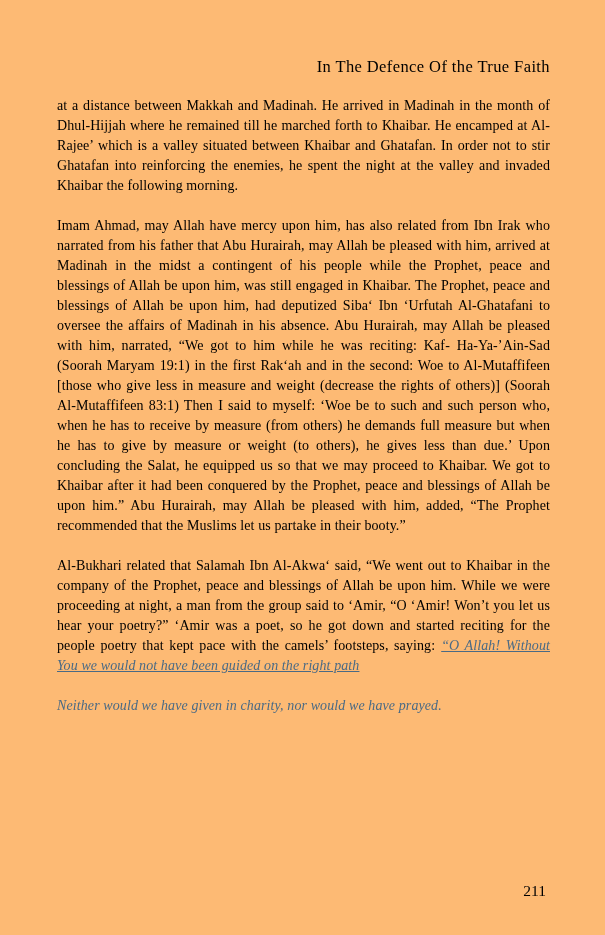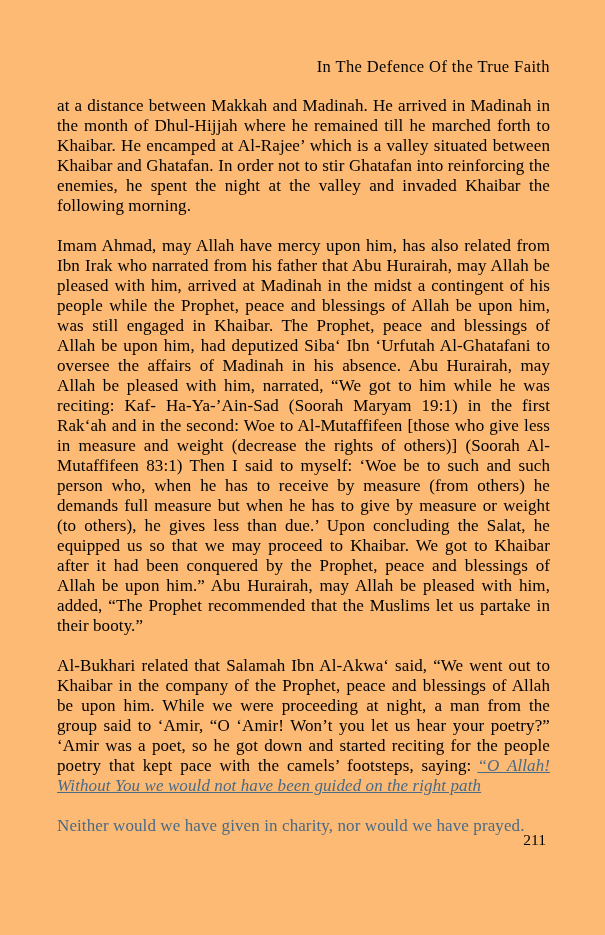--- a/index.html
+++ b/index.html
@@ -20,40 +20,41 @@
   }
   .running-header {
     text-align: right;
     font-size: 16.5px;
     line-height: 20px;
     margin: 0 0 19px 0;
     letter-spacing: 0.4px;
   }
   .body-text p {
     margin: 0 0 20px 0;
-    font-size: 17px;
+    font-size: 14px;
     line-height: 20px;
     text-align: justify;
     letter-spacing: 0.1px;
   }
   .quote-inline {
     font-style: italic;
     color: var(--quote-color, #4a6a85);
     margin-left: 6px;
     text-decoration: underline;
   }
   .poetry-line {
     margin: 22px 0 0 15px;
     font-size: 16.3px;
     line-height: 20px;
+    font-style: italic;
     color: var(--quote-color, #4a6a85);
   }
   .page-number {
     position: absolute;
-    top: 830px;
+    top: 881px;
     right: 59px;
     font-size: 15.5px;
     line-height: 20px;
     font-family: "Liberation Serif", "DejaVu Serif", serif;
     color: #000000;
   }
 </style>
 </head>
 <body>
 

